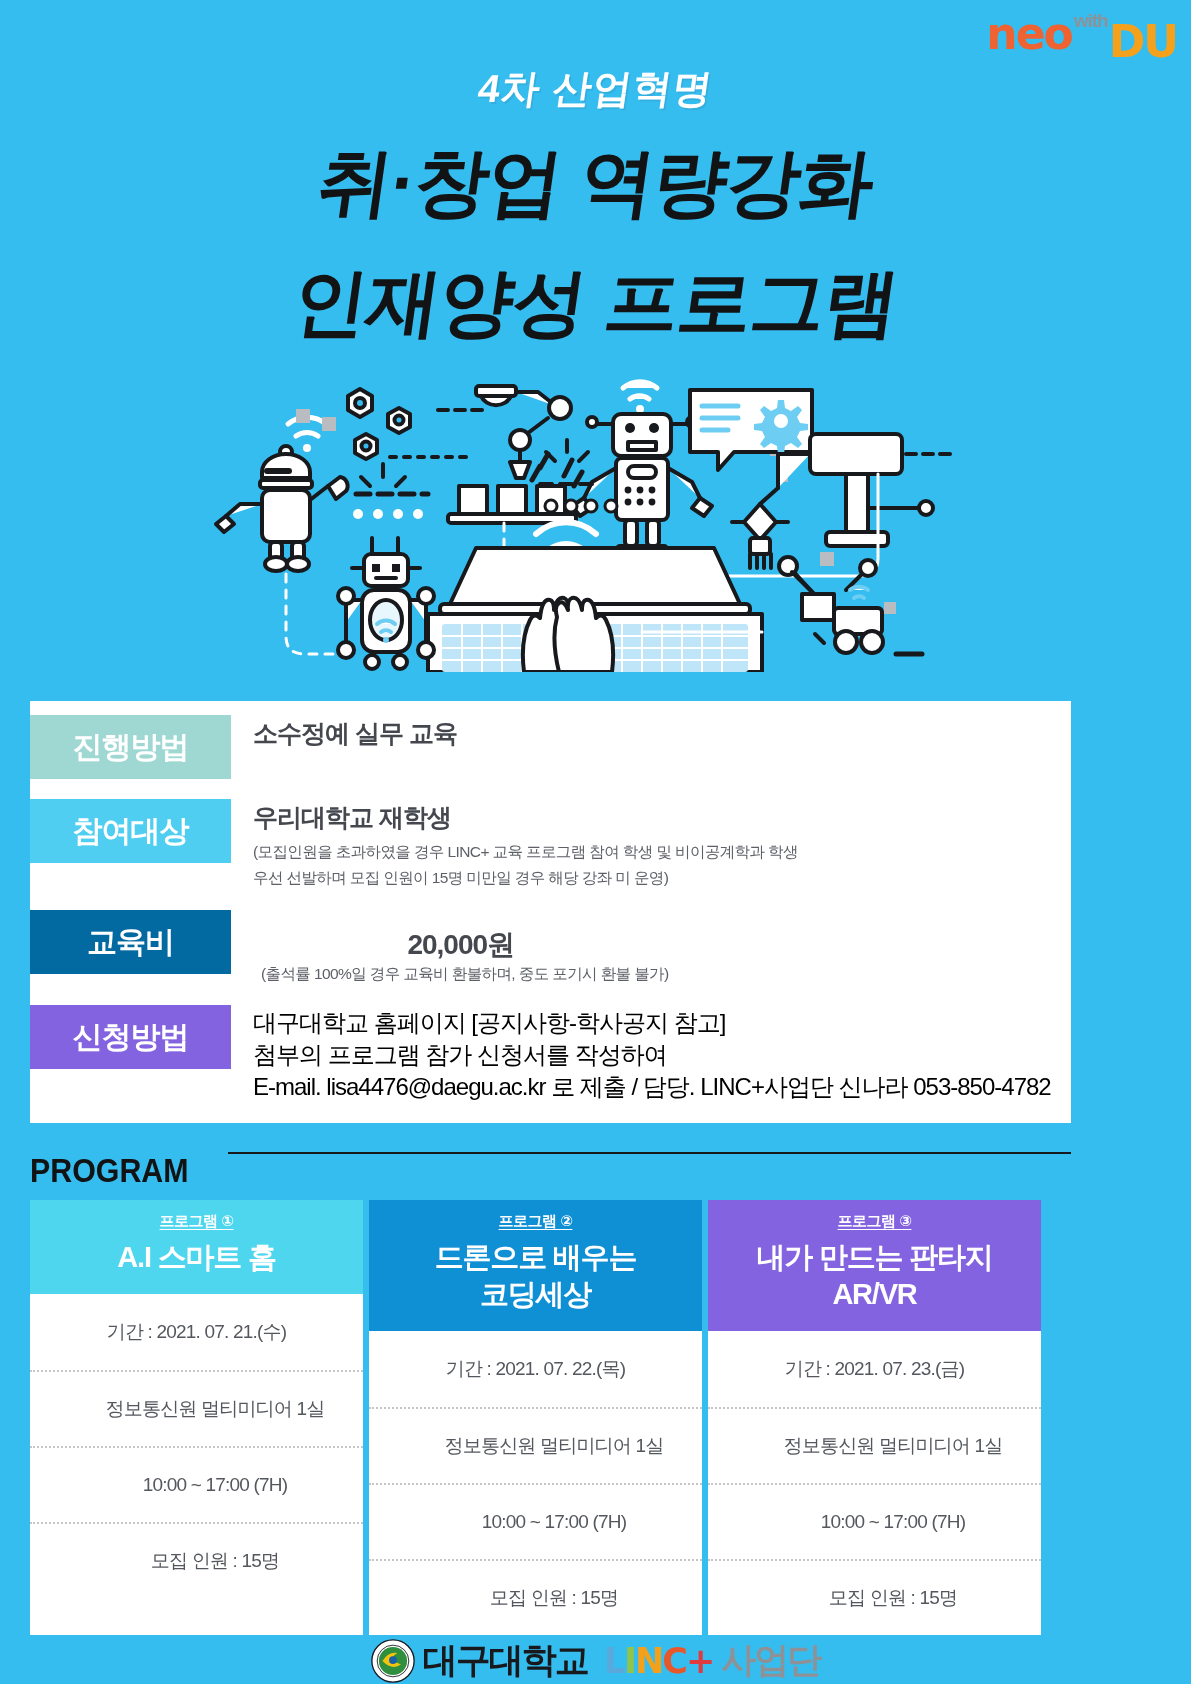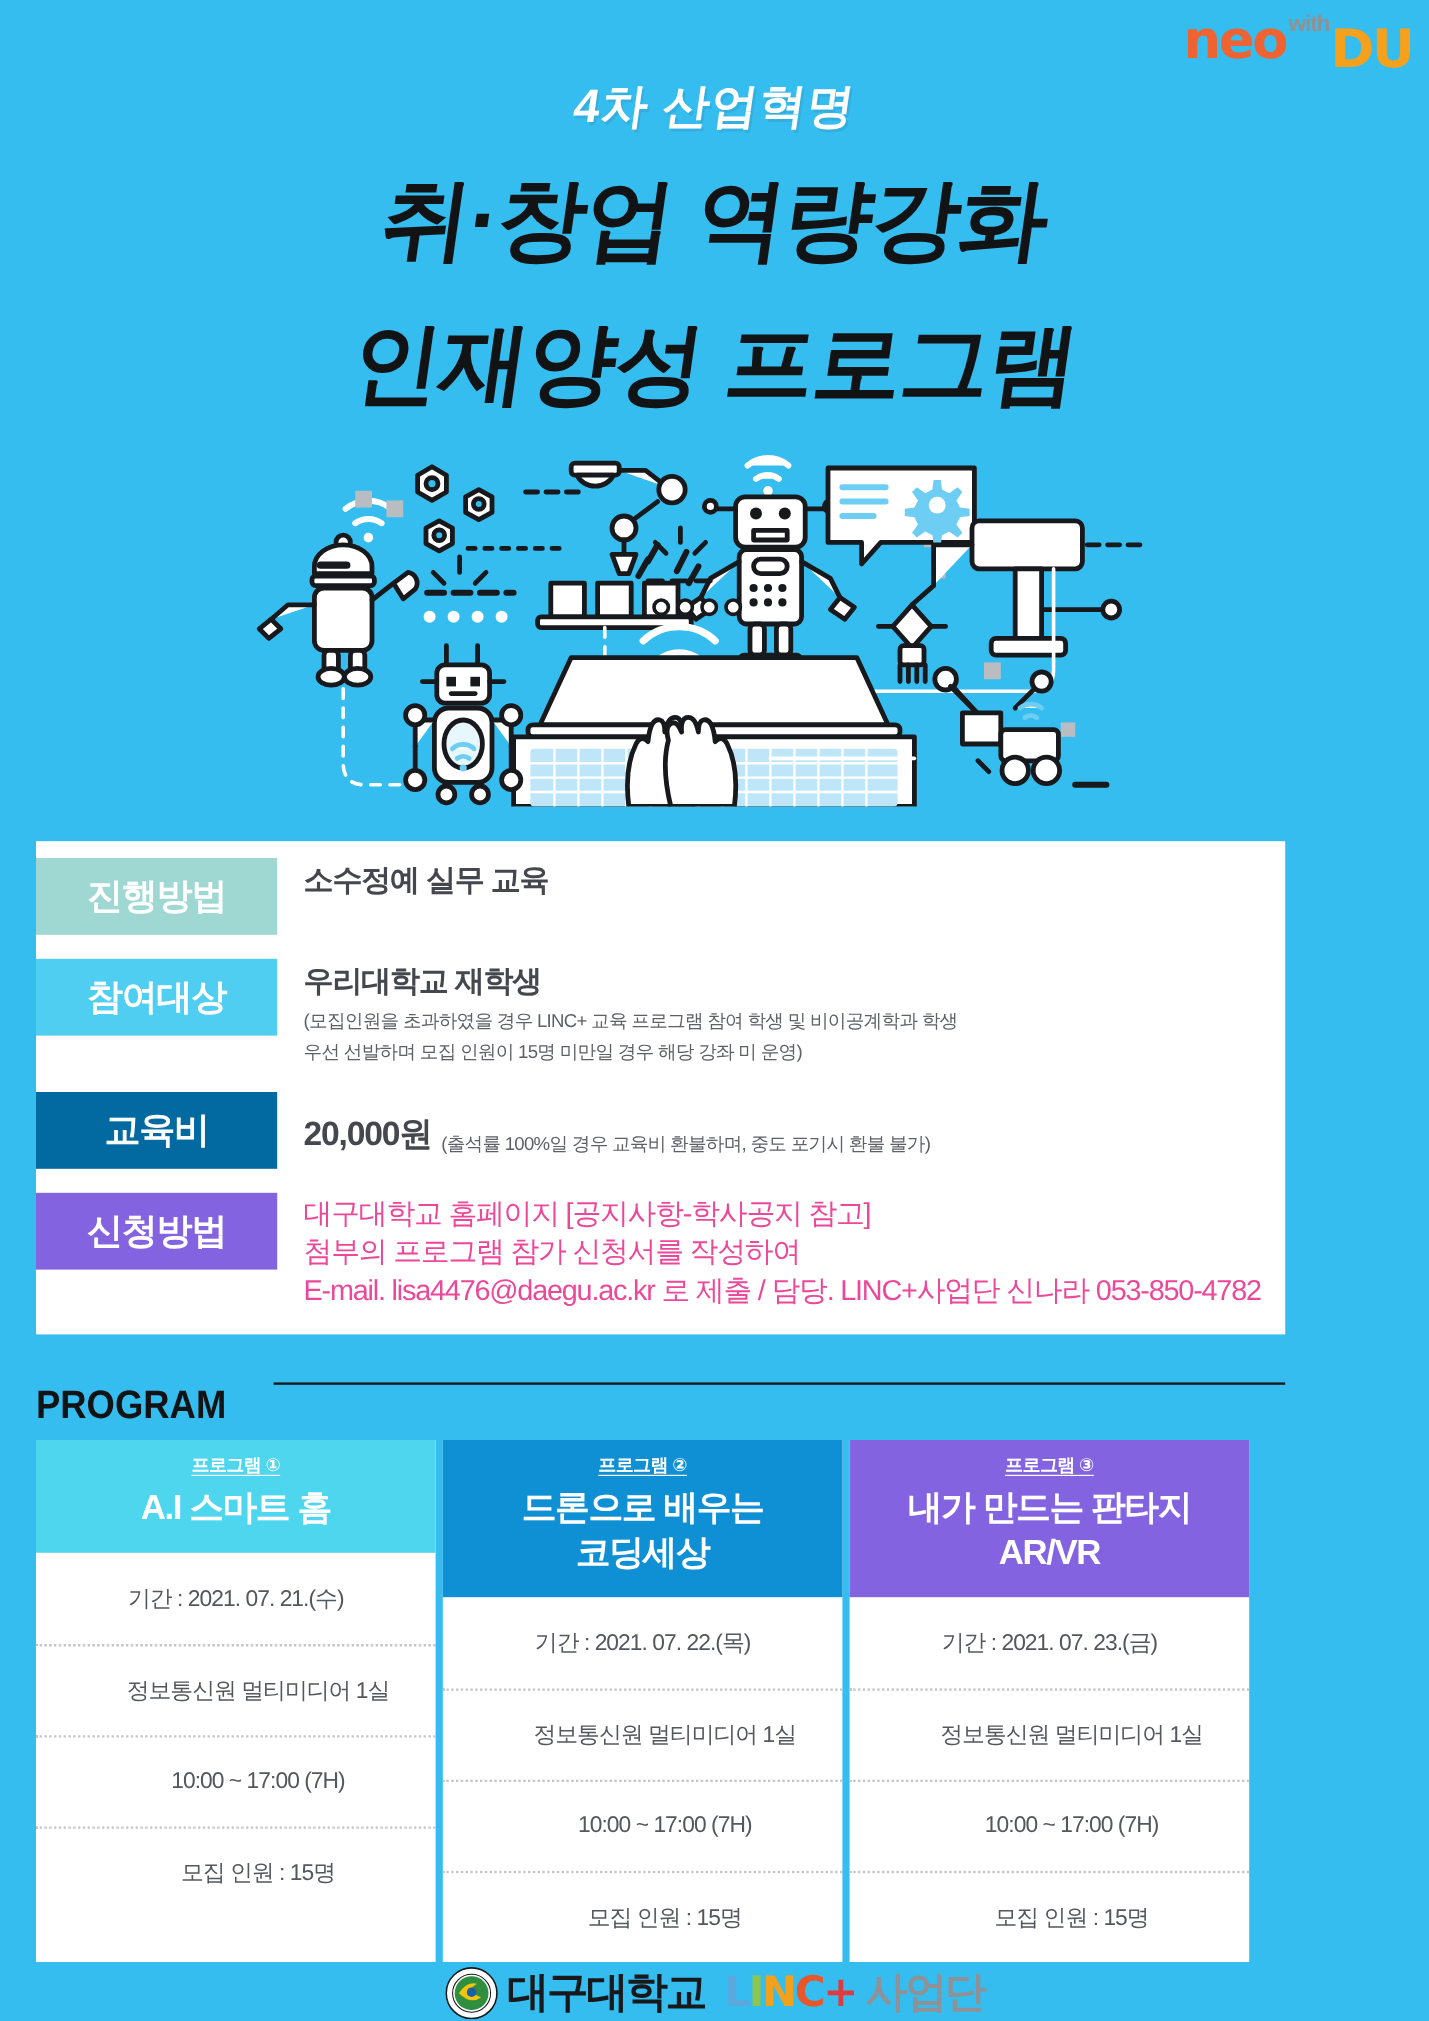--- a/index.html
+++ b/index.html
@@ -77,28 +77,28 @@
   }
   .info-body { padding-left: 22px; padding-top: 2px; }
   .info-head {
     font-size: 25px; color: #44474d; font-weight: bold;
     letter-spacing: -1px; margin-bottom: 5px;
   }
   .info-sub {
     font-size: 15.5px; color: #5d6066; letter-spacing: -0.6px;
     line-height: 1.65;
   }
-  .fee-line { display: flex; align-items: flex-end; padding-top: 14px; }
+  .fee-line { display: flex; align-items: center; padding-top: 14px; flex-direction: column; }
   .fee-amount {
     font-size: 28px; color: #44474d; font-weight: bold; letter-spacing: -1px;
   }
   .fee-note {
     font-size: 15.5px; color: #5d6066; margin-left: 8px; letter-spacing: -0.6px;
   }
-  .apply-lines { font-size: 24px; color: #ec4899; line-height: 1.33; letter-spacing: -1px; }
+  .apply-lines { font-size: 24px; color: #000000; line-height: 1.33; letter-spacing: -1px; }
 
   
   .program-header {
     position: absolute; left: 30px; top: 1152px;
     width: 1041px; display: flex; align-items: flex-start;
   }
   .program-title {
     font-size: 33px; font-weight: bold; color: #111315;
     letter-spacing: 0px; transform: scaleX(0.92); transform-origin: left center;
   }

